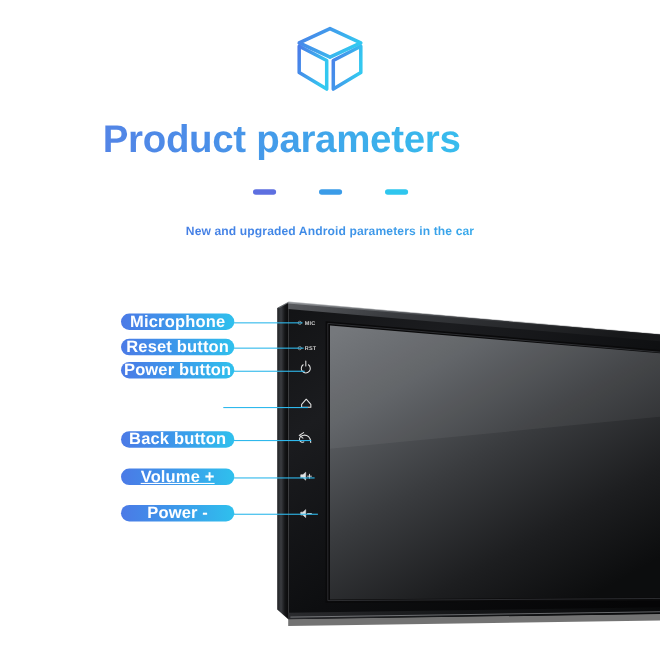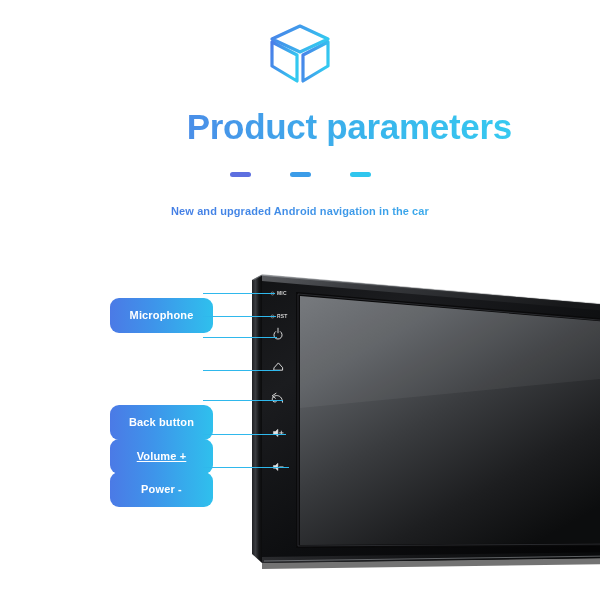--- a/index.html
+++ b/index.html
@@ -34,21 +34,21 @@
     display: flex;
     align-items: center;
     justify-content: center;
   }
 
   .title {
     position: absolute;
     left: 0;
     top: 104px;
     width: 512px;
-    text-align: right;
+    text-align: center;
     font-size: 35px;
     font-weight: bold;
     letter-spacing: -0.3px;
     background: linear-gradient(90deg, #5c7ce4 0%, #4b8de8 35%, #39b5ec 72%, #36c9f0 100%);
     -webkit-background-clip: text;
     background-clip: text;
     color: transparent;
     -webkit-text-fill-color: transparent;
     line-height: 46px;
     white-space: nowrap;
@@ -91,26 +91,26 @@
   }
 
   
   .callout {
     position: absolute;
     height: 17px;
   }
   .pill {
     position: absolute;
     left: 0;
-    top: 13px;
-    height: 35px;
+    top: 0;
+    height: 15px;
     border-radius: 9px;
     background: linear-gradient(90deg, #4b7ae6 0%, #3e94ea 42%, #2fc0ed 100%);
     color: #ffffff;
-    font-size: 11px;
+    font-size: 15px;
     font-weight: bold;
     display: flex;
     align-items: center;
     justify-content: center;
     letter-spacing: 0.15px;
     white-space: nowrap;
     box-sizing: border-box;
     padding-bottom: 1px;
   }
   .leader {
@@ -154,21 +154,21 @@
   </div>
 
   <div class="title">Product parameters</div>
 
   <div class="dashes">
     <span class="dash d1" style="background: rgb(93, 111, 224);"></span>
     <span class="dash d2" style="background: rgb(59, 156, 232);"></span>
     <span class="dash d3" style="background: rgb(47, 198, 238);"></span>
   </div>
 
-  <div class="subtitle">New and upgraded Android navigation in the car</div>
+  <div class="subtitle">New and upgraded Android parameters in the car</div>
 
   <svg id="device" viewBox="0 0 370 330">
     <defs>
 
       <linearGradient id="sideGrad" x1="0" y1="0" x2="1" y2="0">
         <stop offset="0%" stop-color="#202124"></stop>
         <stop offset="35%" stop-color="#3a3c40"></stop>
         <stop offset="70%" stop-color="#141517"></stop>
         <stop offset="100%" stop-color="#0b0b0c"></stop>
       </linearGradient>
@@ -264,23 +264,25 @@
     </g>
   </svg>
 
   <div id="callouts-layer">
       <div class="callout" style="left: 110px; top: 285px; width: 165px;">
         <div class="leader" style="left: 93px; width: 72px; background: rgb(47, 184, 236);"></div>
         <div class="pill" style="width: 103px;">Microphone</div>
       </div>
       <div class="callout" style="left: 110px; top: 308px; width: 166px;">
         <div class="leader" style="left: 93px; width: 73px; background: rgb(47, 184, 236);"></div>
+        <div class="pill" style="width: 103px;">Reset button</div>
       </div>
       <div class="callout" style="left: 110px; top: 329px; width: 167px;">
         <div class="leader" style="left: 93px; width: 74px; background: rgb(47, 184, 236);"></div>
+        <div class="pill" style="width: 103px;">Power button</div>
       </div>
       <div class="callout" style="left: 110px; top: 362px; width: 170px;">
         <div class="leader" style="left: 93px; width: 77px; background: rgb(47, 184, 236);"></div>
       </div>
       <div class="callout" style="left: 110px; top: 392px; width: 173px;">
         <div class="leader" style="left: 93px; width: 80px; background: rgb(47, 184, 236);"></div>
         <div class="pill" style="width: 103px;">Back button</div>
       </div>
       <div class="callout" style="left: 110px; top: 426px; width: 176px;">
         <div class="leader" style="left: 93px; width: 83px; background: rgb(47, 184, 236);"></div>

